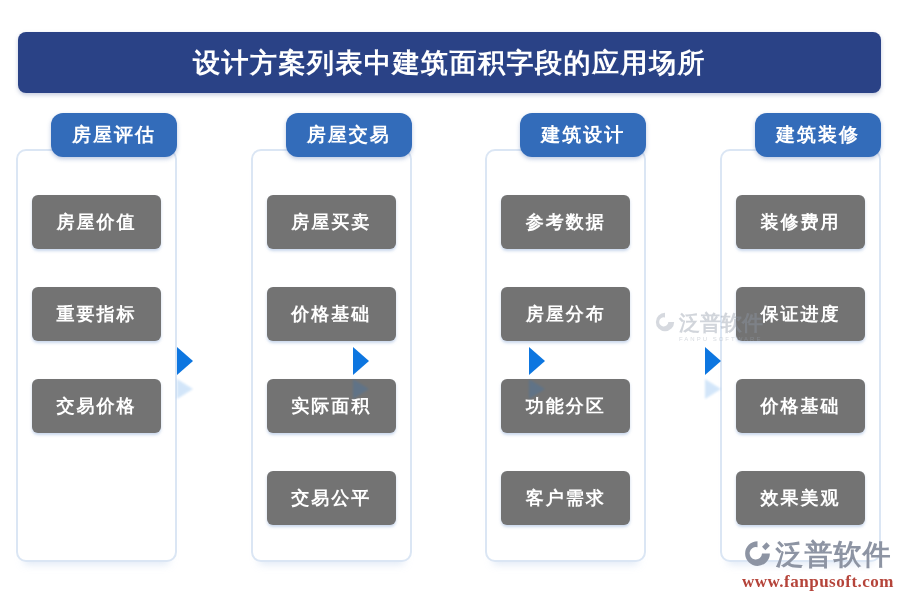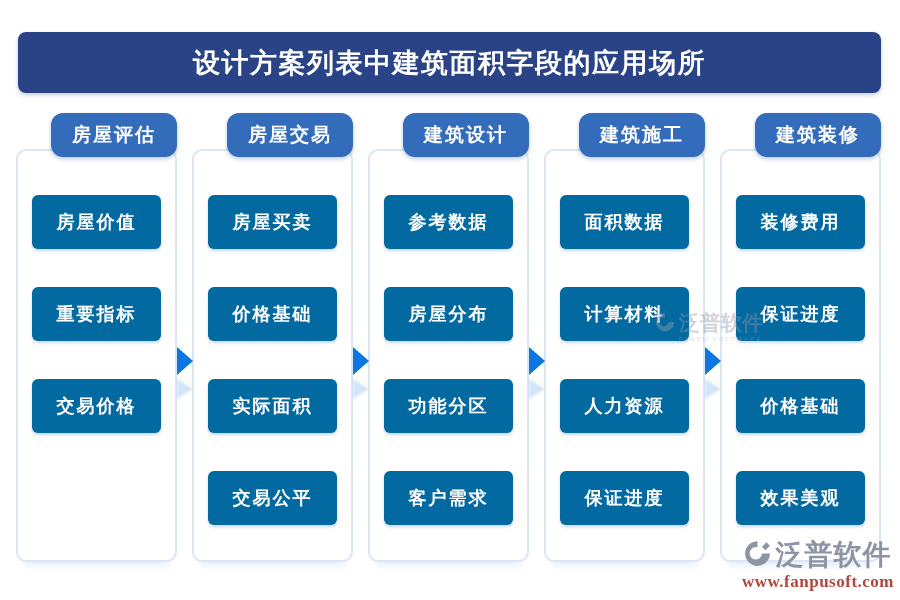--- a/index.html
+++ b/index.html
@@ -27,21 +27,21 @@
     box-shadow:0 2px 4px rgba(90,120,180,.4);
     margin-left:35px;
   }
   .col-body {
     position:relative; z-index:1; margin-top:-8px; height:413px;
     background:#ffffff; border:2px solid #dbe6f4; border-radius:10px;
     padding:44px 14px 0 14px; display:flex; flex-direction:column; gap:38px;
     box-shadow:0 10px 8px -8px rgba(170,195,230,.4);
   }
   .item-btn {
-    height:54px; background:#0369a1; border-radius:6px;
+    height:54px; background:#737373; border-radius:6px;
     display:flex; align-items:center; justify-content:center;
     color:#ffffff; font-size:18px; font-weight:bold; letter-spacing:2px;
     box-shadow:0 2px 3px rgba(100,140,200,.35);
   }
   .arrow {
     position:absolute; width:18px; height:60px; top:346px; z-index:3;
   }
   .arrow svg { display:block; }
   .arrow .reflect { opacity:.18; filter:blur(1px); transform:scaleY(-1); margin-top:2px; }
   .a1 { left:176px; } .a2 { left:352px; } .a3 { left:528px; } .a4 { left:704px; }
@@ -95,29 +95,20 @@
     <div class="column">
       <div class="col-header">建筑设计</div>
       <div class="col-body">
         <div class="item-btn">参考数据</div>
         <div class="item-btn">房屋分布</div>
         <div class="item-btn">功能分区</div>
         <div class="item-btn">客户需求</div>
       </div>
     </div>
 
-    <div class="column">
-      <div class="col-header">建筑施工</div>
-      <div class="col-body">
-        <div class="item-btn">面积数据</div>
-        <div class="item-btn">计算材料</div>
-        <div class="item-btn">人力资源</div>
-        <div class="item-btn">保证进度</div>
-      </div>
-    </div>
 
     <div class="column">
       <div class="col-header">建筑装修</div>
       <div class="col-body">
         <div class="item-btn">装修费用</div>
         <div class="item-btn">保证进度</div>
         <div class="item-btn">价格基础</div>
         <div class="item-btn">效果美观</div>
       </div>
     </div>

